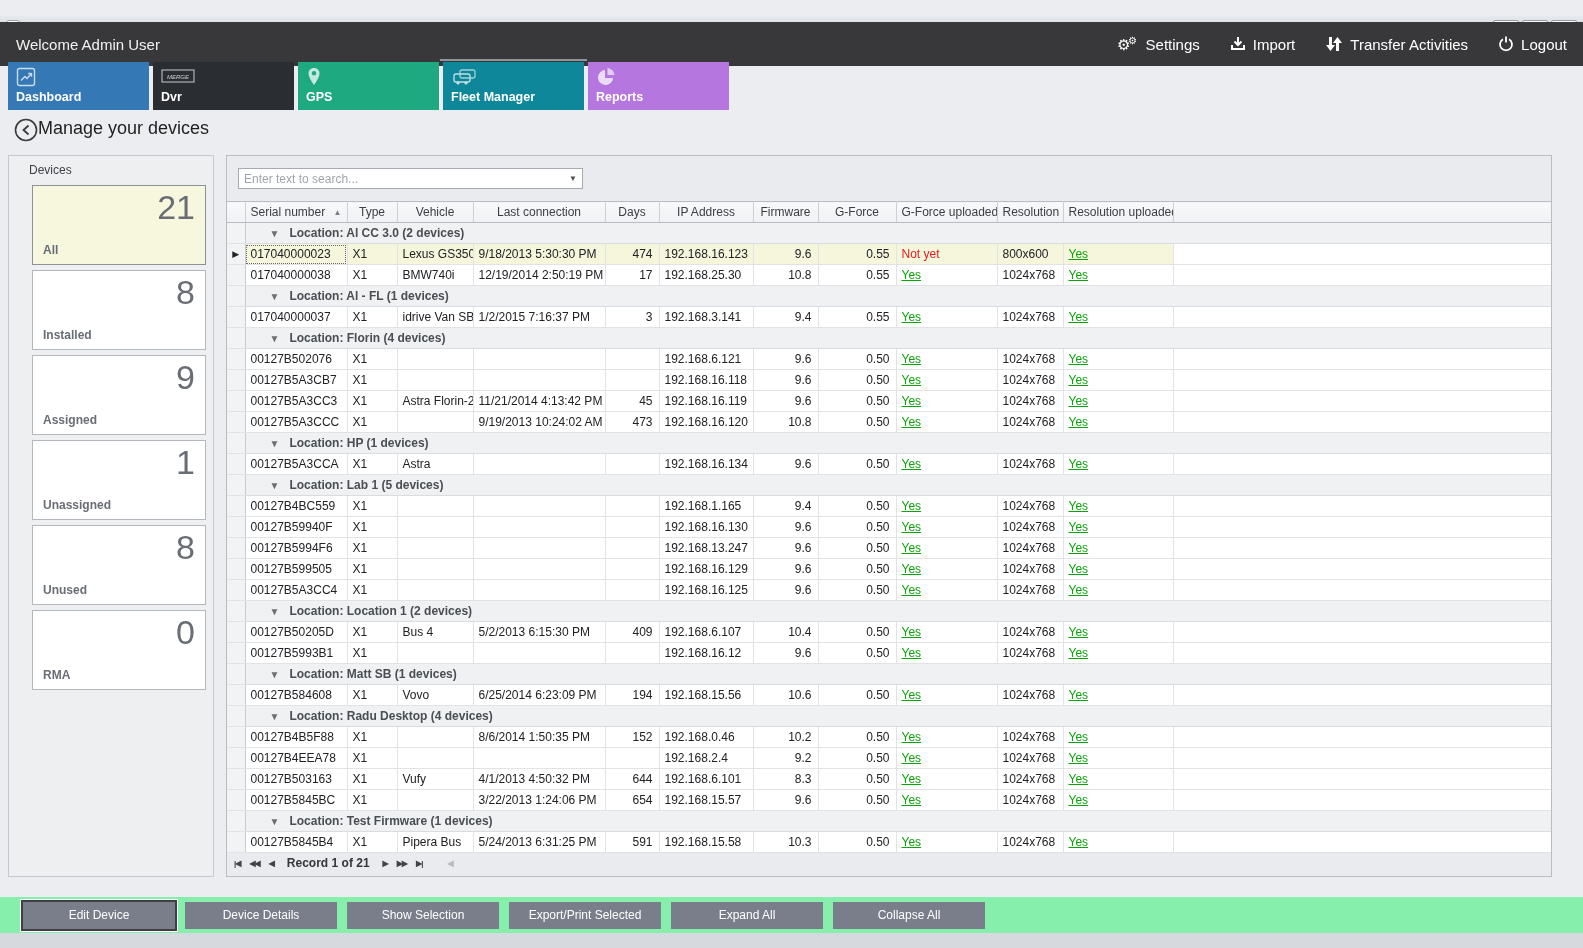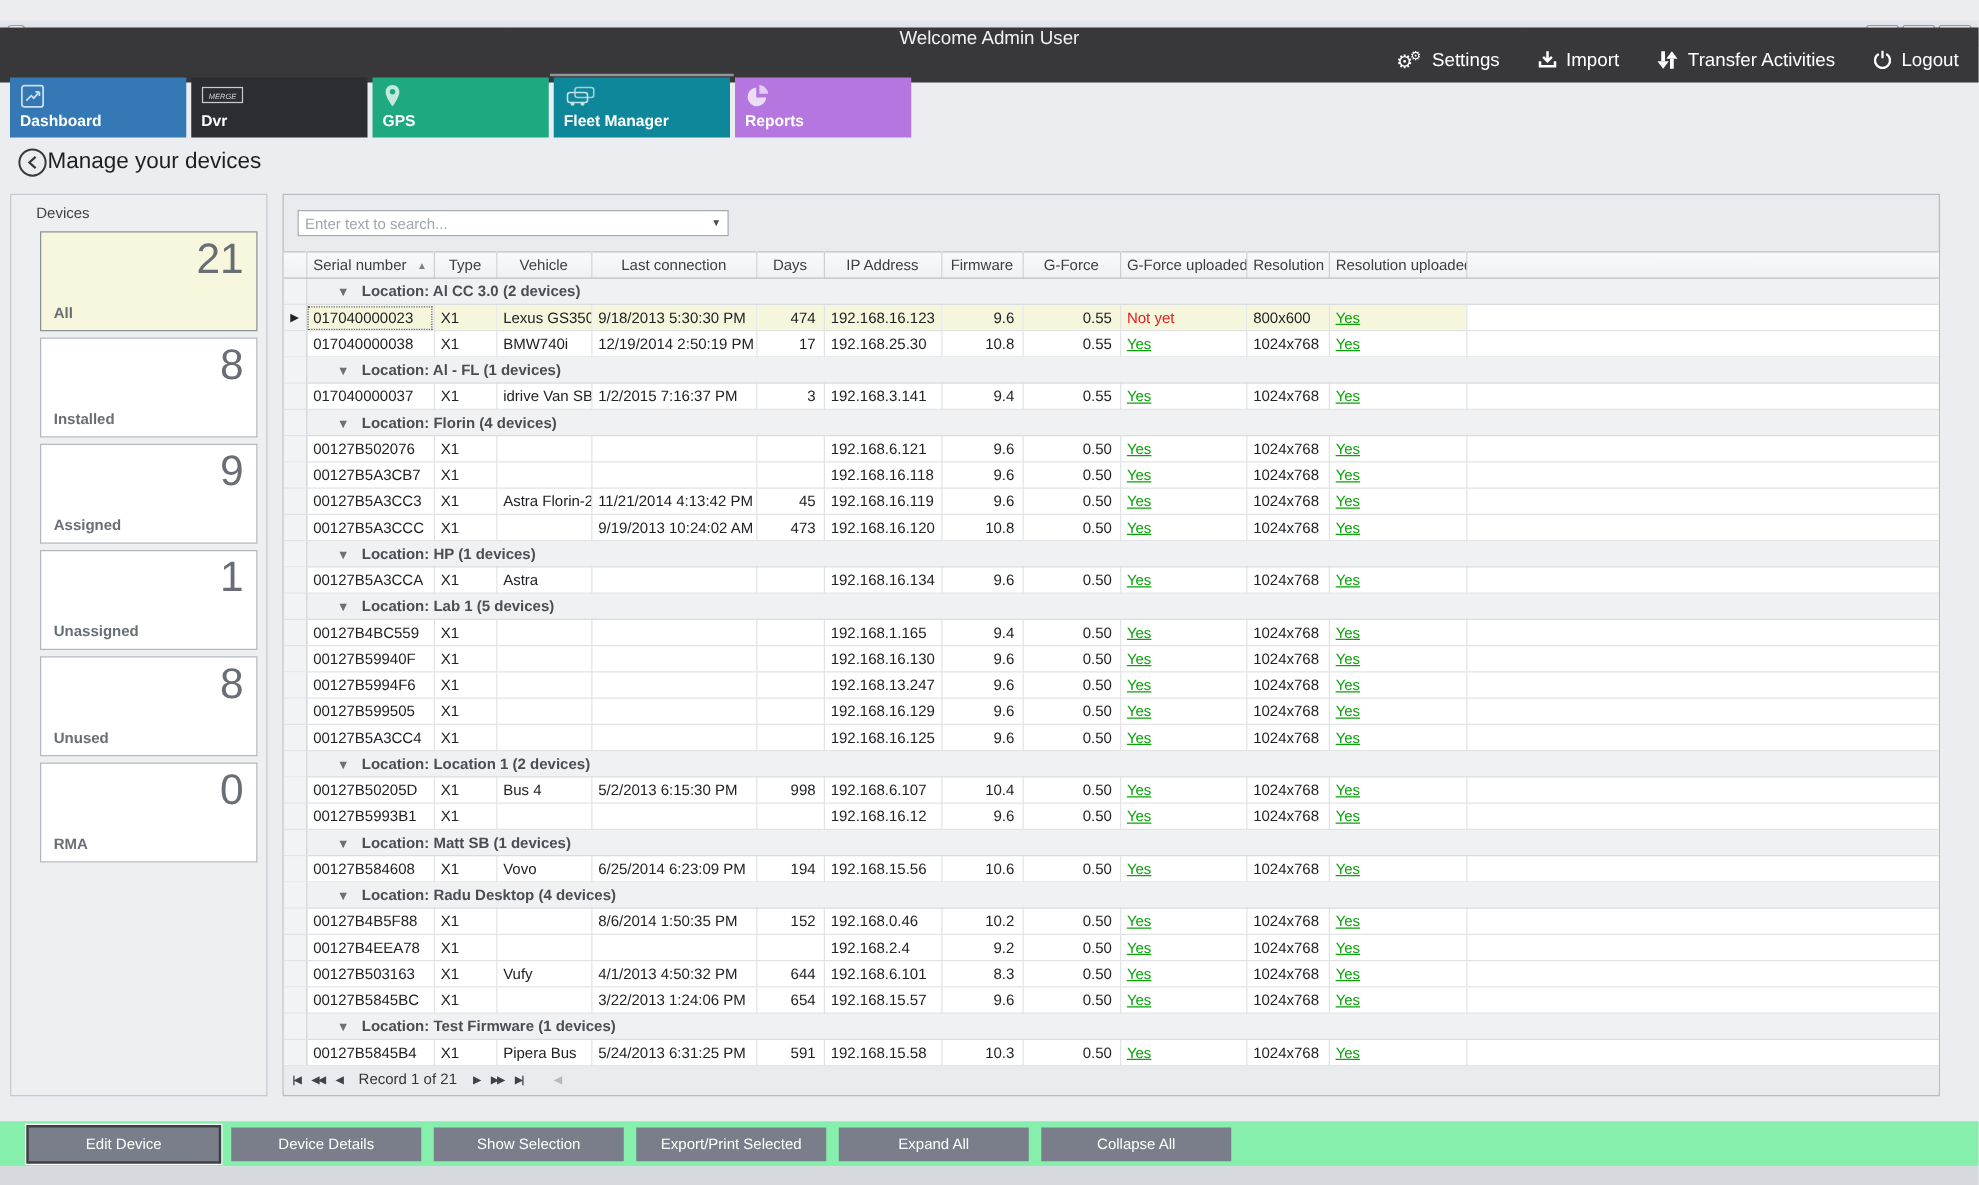--- a/index.html
+++ b/index.html
@@ -12,21 +12,21 @@
   .applogo { width:14px; height:14px; background:#fff; border:1px solid #9aa0a8; border-radius:3px;
     display:flex; align-items:center; justify-content:center; margin-right:6px; }
   .applogo i { display:block; width:8px; height:8px; border:2px solid #cc2229; border-radius:50%; }
   .apptitle { font-size:12px; font-weight:bold; color:#333; }
   .wincontrols { margin-left:auto; display:flex; gap:3px; }
   .winbtn { width:26px; height:14px; border:1px solid #979da5; border-radius:2px;
     background:linear-gradient(#fdfdfe,#d7dbe1); font-size:9px; line-height:12px; text-align:center; color:#4a4e53; }
 
   
   .welcomebar { position:absolute; left:0; top:22px; width:100%; height:44px; background:#38383a;
-    display:flex; align-items:center; color:#f2f2f2; padding:0 16px;flex-direction:column; }
+    display:flex; align-items:center; color:#f2f2f2; padding:0 16px; }
   .welcome-text { font-size:15px; }
   .topactions { margin-left:auto; display:flex; gap:30px; align-items:center; }
   .topaction { display:flex; align-items:center; gap:7px; font-size:15px; color:#fff; cursor:default; }
   .topaction svg { display:block; }
 
   
   .tabbar { position:absolute; left:8px; top:62px; display:flex; gap:4px; }
   .tab { position:relative; width:141px; height:48px; color:#fff; padding:5px 8px; }
   .tab .tab-label { position:absolute; left:8px; bottom:6px; font-size:12.5px; font-weight:bold; }
   .tab .tab-ic { position:absolute; left:8px; top:5px; opacity:.75; }
@@ -74,21 +74,21 @@
   td.r { text-align:right; padding-right:6px; }
   td.yes { color:var(--yes,#0aa30a);text-decoration:underline; }
   td.notyet { color:var(--notyet,#e81a22); }
   td.filler { border-right:none; }
   tr.sel td:not(.filler):not(.ind) { background:#f6f6dc; }
   tr.sel td.focus { outline:1px dotted #6a6a6a; outline-offset:-2px; }
 
   
   .pager { height:20px; display:flex; align-items:center; gap:9px; padding-left:7px; background:#e9ebee; }
   .pgbtn { font-size:8px; font-weight:bold; color:#3f444a; letter-spacing:-1px; }
-  .pager .rec { font-size:12px; color:#33363a; margin:0 4px; }
+  .pager .rec { font-size:12px; color:#33363a; margin:0 4px;font-weight:bold; }
   .pgbtn.dim { color:#b6bac0; margin-left:16px; }
 
   
   .footer { position:absolute; left:0; top:897px; width:100%; height:36px; background:#86efac;
     display:flex; align-items:center; gap:10px; padding-left:23px; }
   .fbtn { width:152px; height:27px; background:#7a7e8a; color:#fff; border:none; font-size:12px;
     font-family:"Liberation Sans", sans-serif; }
   .fbtn.focused { box-shadow:0 0 0 2px #3e3f42, 0 0 0 3px #ffffff; }
   .bottom-strip { position:absolute; left:0; top:933px; width:100%; height:15px; background:#d6d9dd; }
 </style>
@@ -493,21 +493,21 @@
           <tr class="grp">
             <td class="ind"></td>
             <td class="gcell" colspan="12"><span class="tri">▼</span>Location: Location 1 (2 devices)</td>
           </tr>
           <tr class="">
             <td class="ind"></td>
             <td class="">00127B50205D</td>
             <td class="">X1</td>
             <td class="">Bus 4</td>
             <td class="">5/2/2013 6:15:30 PM</td>
-            <td class="r">998</td>
+            <td class="r">409</td>
             <td class="">192.168.6.107</td>
             <td class="r">10.4</td>
             <td class="r">0.50</td>
             <td class="yes">Yes</td>
             <td class="">1024x768</td>
             <td class="yes">Yes</td>
             <td class="filler"></td>
           </tr>
           <tr class="">
             <td class="ind"></td>

